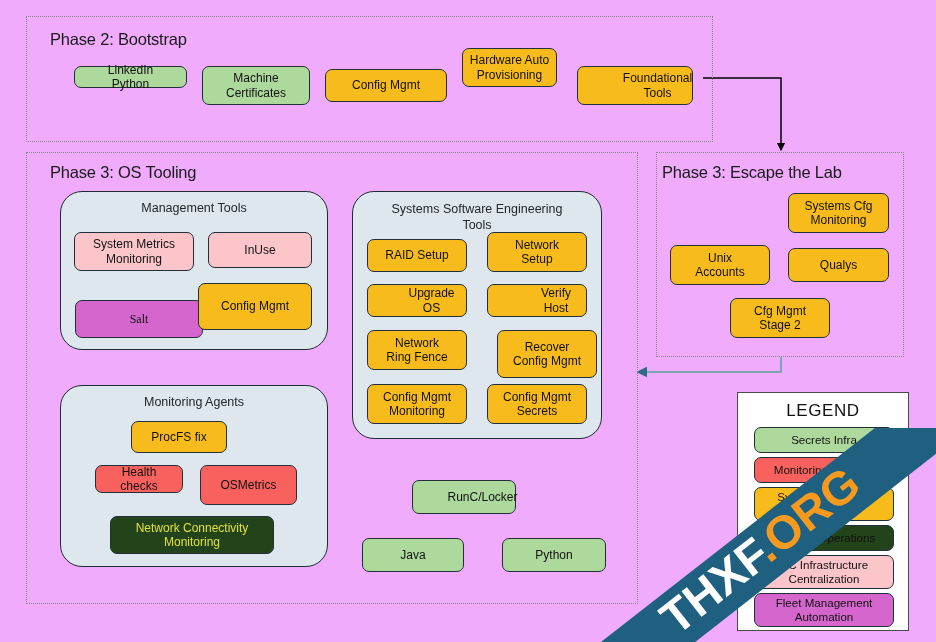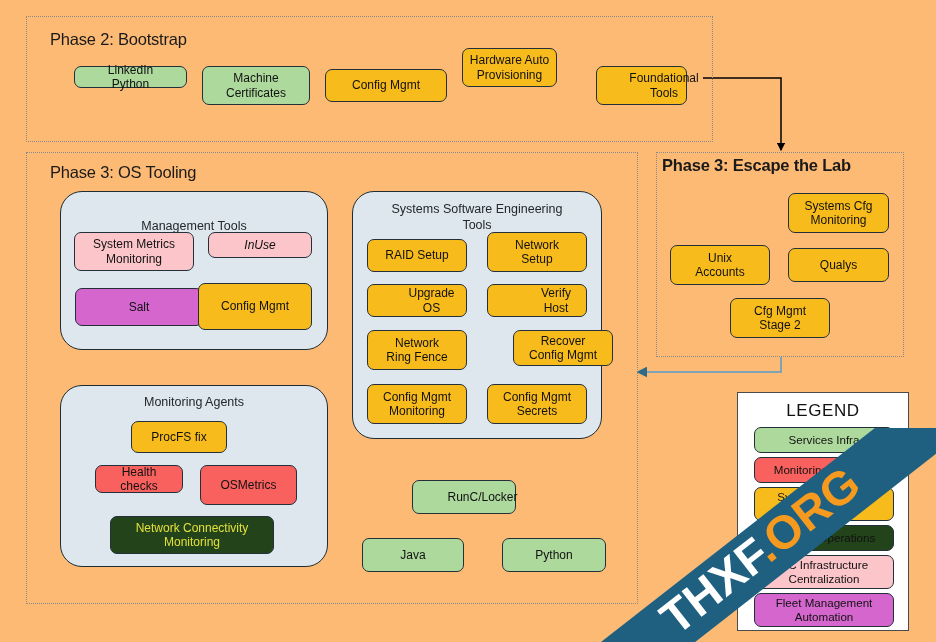--- a/index.html
+++ b/index.html
@@ -8,21 +8,21 @@
     background: #ffffff;
   }
   body {
     font-family: "Liberation Sans", sans-serif;
     -webkit-font-smoothing: antialiased;
   }
   #canvas {
     position: relative;
     width: 936px;
     height: 642px;
-    background: #fdba74;
+    background: #f0abfc;
     overflow: hidden;
   }
 
   
   .phase {
     position: absolute;
     border: 1.5px dotted #8a8a8a;
     background: transparent;
     box-sizing: border-box;
   }
@@ -153,47 +153,47 @@
   <div class="phase" style="left:26px; top:16px; width:687px; height:126px;"></div>
   <div class="phase-title" style="left:50px; top:30px;">Phase 2: Bootstrap</div>
 
   <div class="node c-green" style="left:74px; top:66px; width:113px; height:22px;">LinkedIn
 Python</div>
   <div class="node c-green" style="left:202px; top:66px; width:108px; height:39px;">Machine
 Certificates</div>
   <div class="node c-yellow" style="left:325px; top:69px; width:122px; height:33px;">Config Mgmt</div>
   <div class="node c-yellow" style="left:462px; top:48px; width:95px; height:39px;">Hardware Auto
 Provisioning</div>
-  <div class="node c-yellow" style="left:596px; top:66px; width:91px; height:39px;padding-left:48px;">Foundational
+  <div class="node c-yellow" style="left:577px; top:66px; width:116px; height:39px;padding-left:48px;">Foundational
 Tools</div>
 
   <div class="phase" style="left:26px; top:152px; width:612px; height:452px;"></div>
   <div class="phase-title" style="left:50px; top:163px;">Phase 3: OS Tooling</div>
 
   <div class="group" style="left:60px; top:191px; width:268px; height:159px;"></div>
-  <div class="group-title" style="left:60px; top:219px; width:268px;">Management Tools</div>
+  <div class="group-title" style="left:60px; top:201px; width:268px;">Management Tools</div>
 
   <div class="node c-pink" style="left:74px; top:232px; width:120px; height:39px;">System Metrics
 Monitoring</div>
-  <div class="node c-pink" style="left:208px; top:232px; width:104px; height:26px;font-style:italic;">InUse</div>
-  <div class="node c-magenta" style="left:75px; top:288px; width:128px; height:38px;">Salt</div>
+  <div class="node c-pink" style="left:208px; top:232px; width:104px; height:36px;">InUse</div>
+  <div class="node c-magenta" style="left:75px; top:300px; width:128px; height:38px;font-family:Liberation Serif, serif;">Salt</div>
   <div class="node c-yellow" style="left:198px; top:283px; width:114px; height:47px;">Config Mgmt</div>
 
   <div class="group" style="left:352px; top:191px; width:250px; height:248px;"></div>
   <div class="group-title" style="left:360px; top:202px; width:234px;">Systems Software Engineering
 Tools</div>
 
   <div class="node c-yellow" style="left:367px; top:239px; width:100px; height:33px;">RAID Setup</div>
   <div class="node c-yellow" style="left:487px; top:232px; width:100px; height:40px;">Network
 Setup</div>
   <div class="node c-yellow" style="left:367px; top:284px; width:100px; height:33px;padding-left:32px;">Upgrade OS</div>
   <div class="node c-yellow" style="left:487px; top:284px; width:100px; height:33px;padding-left:41px;">Verify Host</div>
   <div class="node c-yellow" style="left:367px; top:330px; width:100px; height:40px;">Network
 Ring Fence</div>
-  <div class="node c-yellow" style="left:513px; top:330px; width:100px; height:36px;">Recover
+  <div class="node c-yellow" style="left:497px; top:330px; width:100px; height:48px;">Recover
 Config Mgmt</div>
   <div class="node c-yellow" style="left:367px; top:384px; width:100px; height:40px;">Config Mgmt
 Monitoring</div>
   <div class="node c-yellow" style="left:487px; top:384px; width:100px; height:40px;">Config Mgmt
 Secrets</div>
 
   <div class="group" style="left:60px; top:385px; width:268px; height:182px;"></div>
   <div class="group-title" style="left:60px; top:395px; width:268px;">Monitoring Agents</div>
 
   <div class="node c-yellow" style="left:131px; top:421px; width:96px; height:32px;">ProcFS fix</div>
@@ -201,34 +201,34 @@
 checks</div>
   <div class="node c-red" style="left:200px; top:465px; width:97px; height:40px;">OSMetrics</div>
   <div class="node c-dgreen" style="left:110px; top:516px; width:164px; height:38px;">Network Connectivity
 Monitoring</div>
 
   <div class="node c-green" style="left:412px; top:480px; width:104px; height:34px;padding-left:40px;">RunC/Locker</div>
   <div class="node c-green" style="left:362px; top:538px; width:102px; height:34px;">Java</div>
   <div class="node c-green" style="left:502px; top:538px; width:104px; height:34px;">Python</div>
 
   <div class="phase" style="left:656px; top:152px; width:248px; height:205px;"></div>
-  <div class="phase-title" style="left:662px; top:156px;font-weight:bold;">Phase 3: Escape the Lab</div>
+  <div class="phase-title" style="left:662px; top:163px;">Phase 3: Escape the Lab</div>
 
   <div class="node c-yellow" style="left:788px; top:193px; width:101px; height:40px;">Systems Cfg
 Monitoring</div>
   <div class="node c-yellow" style="left:670px; top:245px; width:100px; height:40px;">Unix
 Accounts</div>
   <div class="node c-yellow" style="left:788px; top:248px; width:101px; height:34px;">Qualys</div>
   <div class="node c-yellow" style="left:730px; top:298px; width:100px; height:40px;">Cfg Mgmt
 Stage 2</div>
 
   <div id="legend" style="left:737px; top:392px; width:172px; height:239px;">
     <div id="legend-title" style="top:8px;">LEGEND</div>
 
-    <div class="legend-item c-green" style="top:34px; height:26px;">Services Infra</div>
+    <div class="legend-item c-green" style="top:34px; height:26px;">Secrets Infra</div>
     <div class="legend-item c-red" style="top:64px; height:26px;">Monitoring Platform</div>
     <div class="legend-item c-yellow" style="top:94px; height:34px;">Systems Software
 Engineering</div>
     <div class="legend-item c-dgreen" style="top:132px; height:26px;">Network Operations</div>
     <div class="legend-item c-pink" style="top:162px; height:34px;">DC Infrastructure
 Centralization</div>
     <div class="legend-item c-magenta" style="top:200px; height:34px;">Fleet Management
 Automation</div>
   </div>
 

